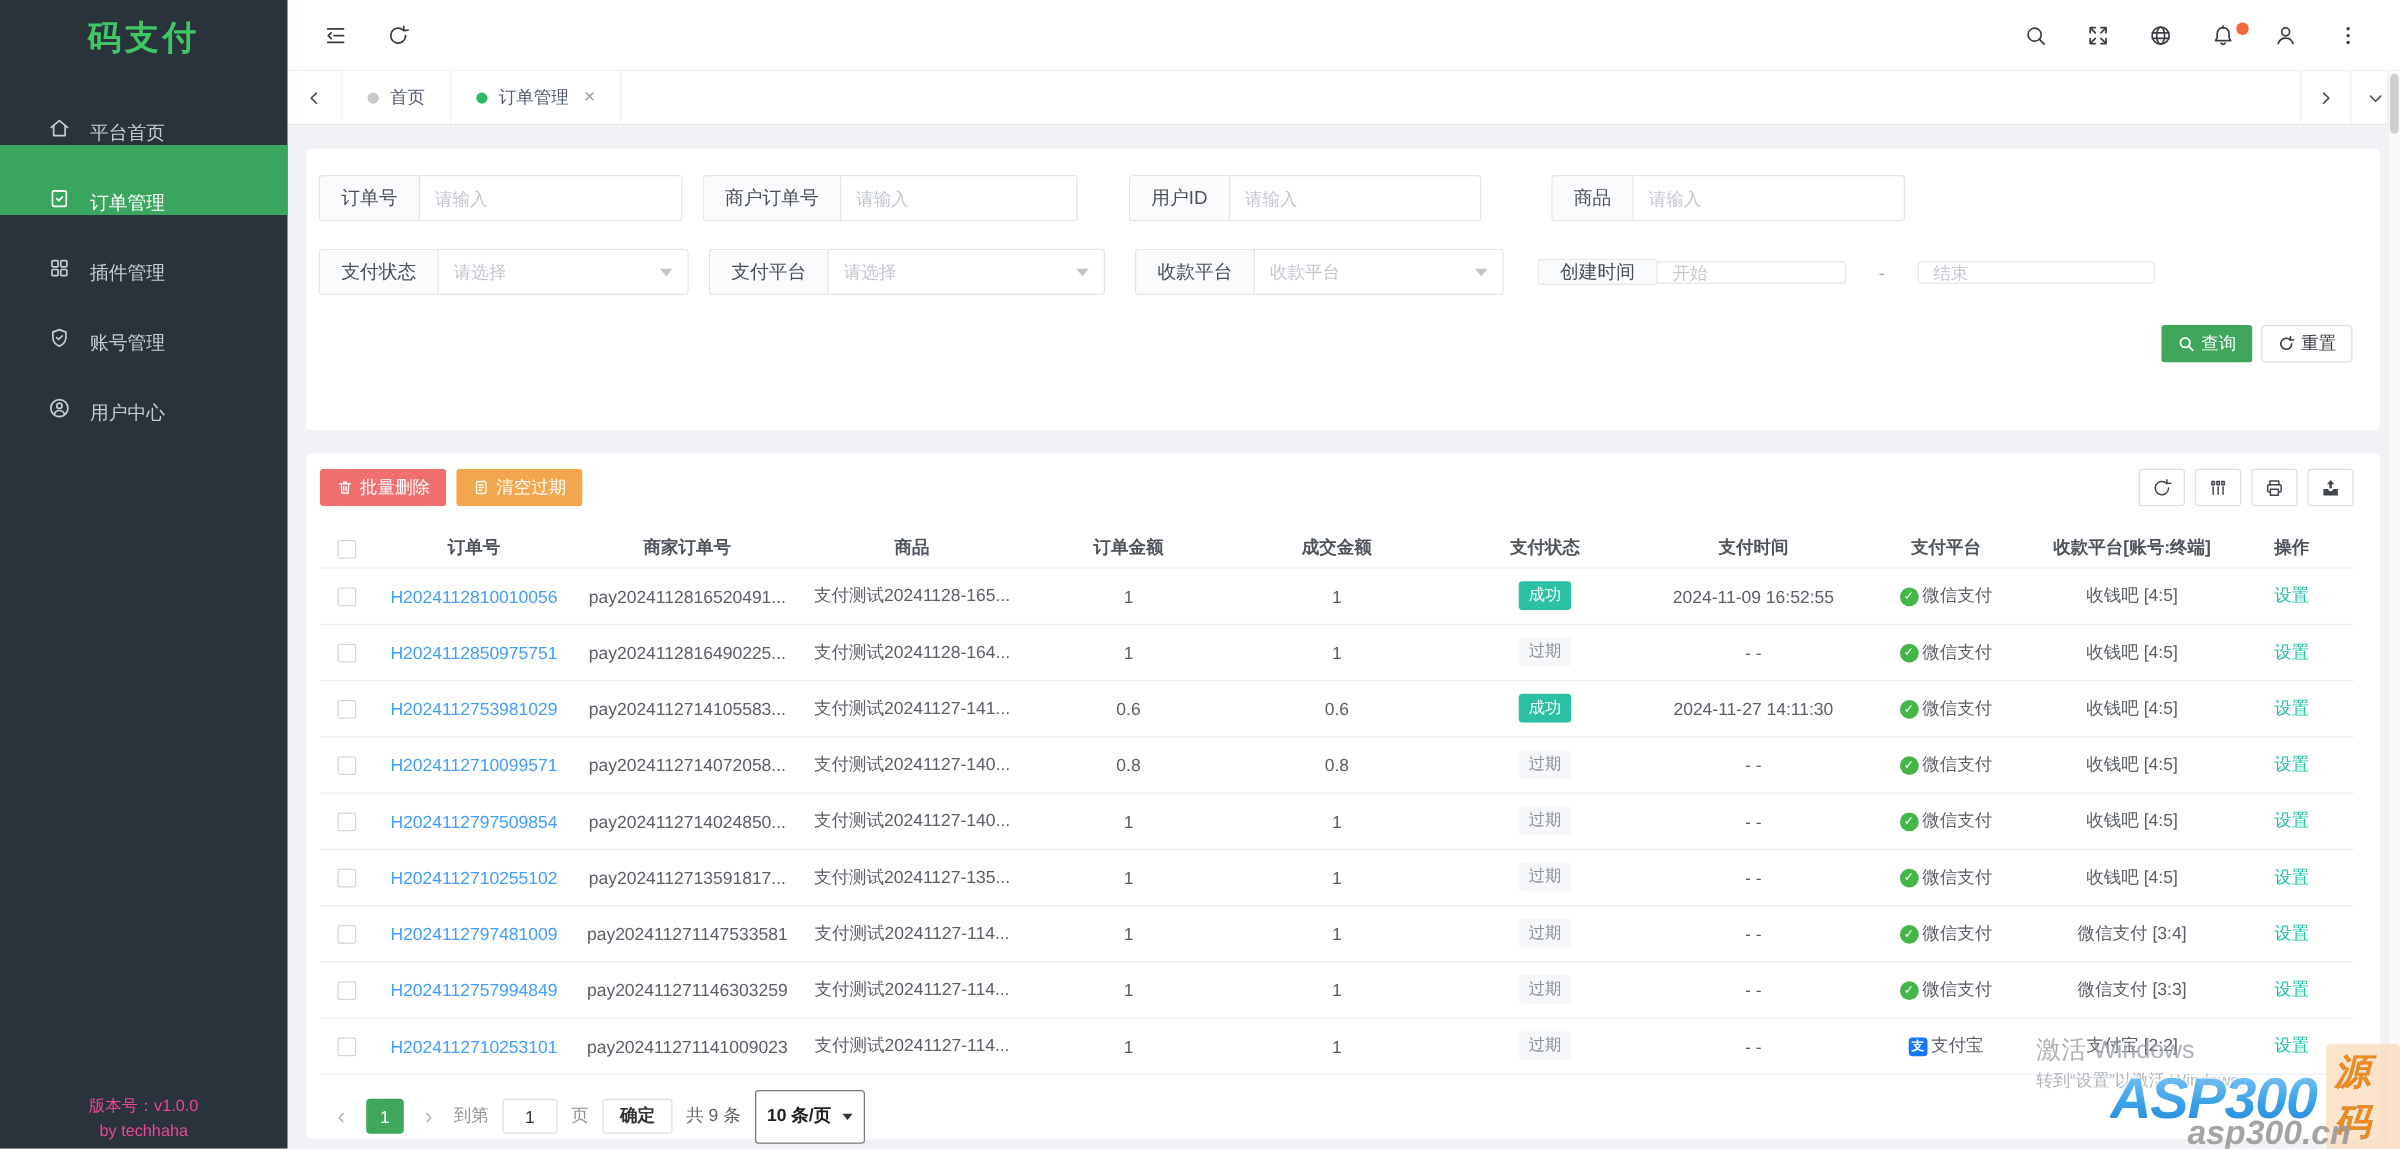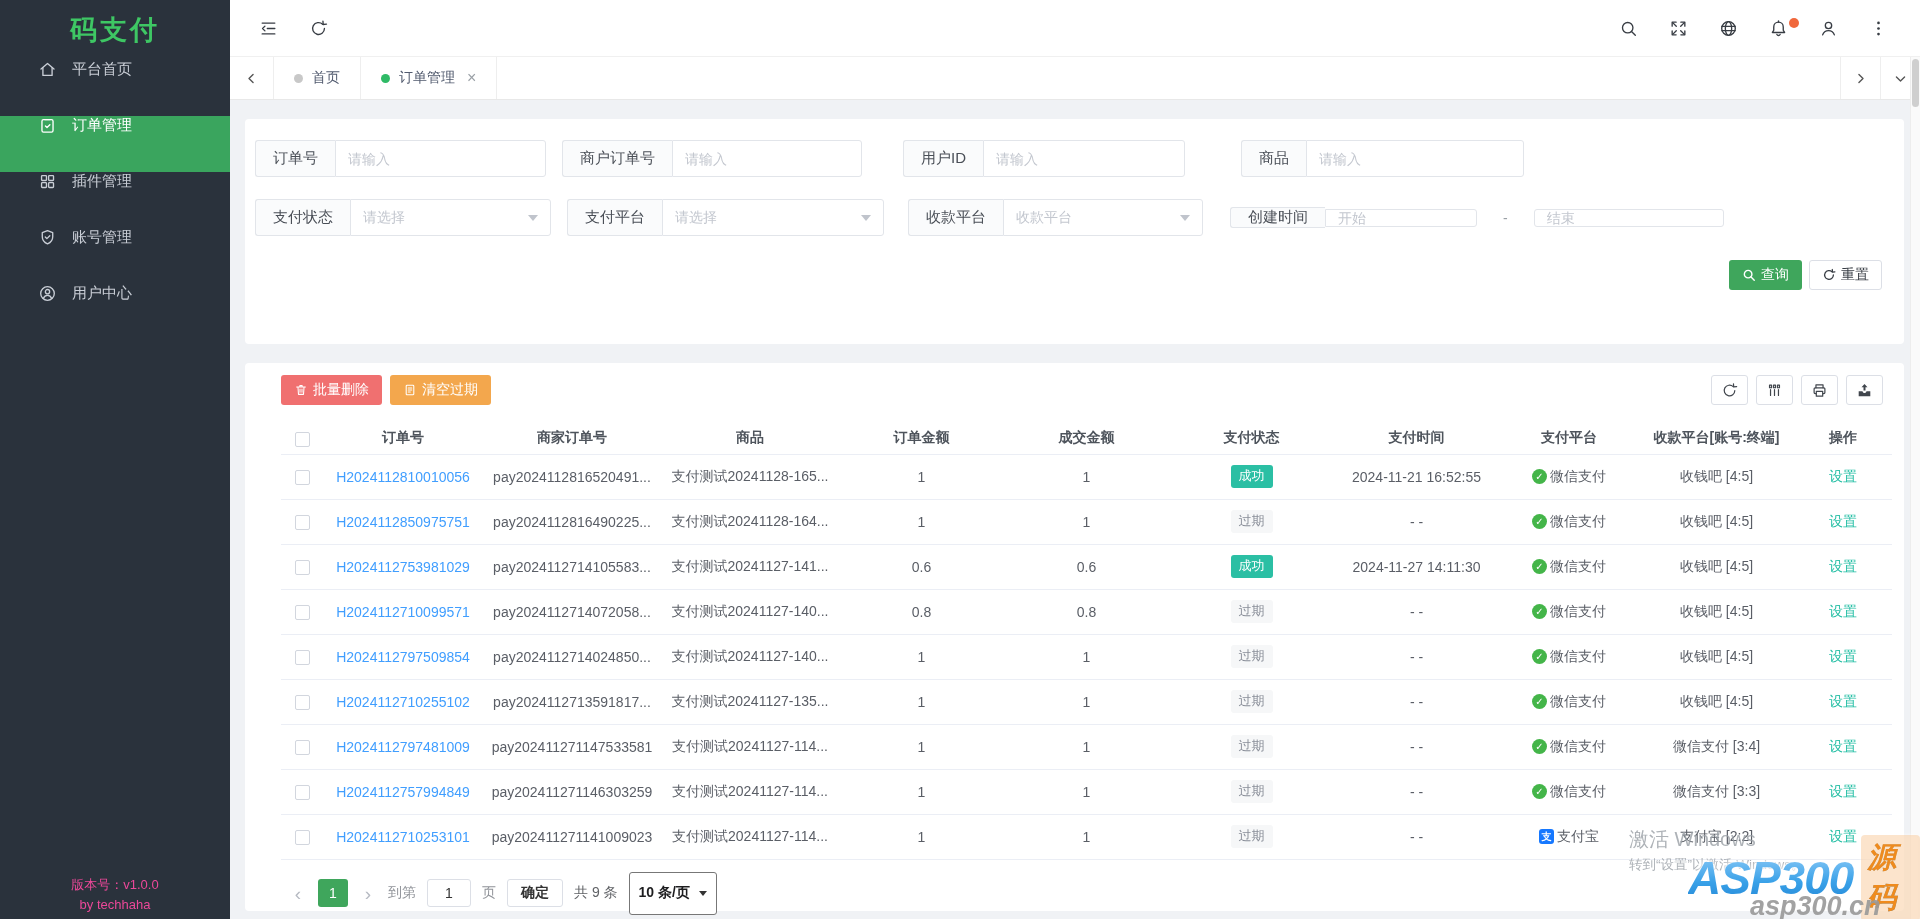--- a/index.html
+++ b/index.html
@@ -10,21 +10,21 @@
   --danger:#f07070; --warning:#f3a74d; --link:#409eff; --teal:#26bfa5;
   --badge-teal:#2bbfa4; --wechat:#44b549; --alipay:#1678ff;
   --border:#e2e5ea; --tborder:#ebeef5; --txt:#5a5e66; --label:#4a4f57;
   --placeholder:#c3c7cf; --sidebar:#2a323c;
 }
 .app{display:flex;width:1920px;height:919px;position:relative;overflow:hidden}
 
 
 .sidebar{width:230px;flex-shrink:0;background:var(--sidebar);color:#c9ced6;position:relative}
 .logo{height:60px;display:flex;align-items:center;justify-content:center;font-size:27px;font-weight:bold;color:var(--logo-green);letter-spacing:3px}
-.menu-item{height:56px;display:flex;align-items:flex-start;padding-left:38px;gap:15px;font-size:15px;cursor:pointer}
+.menu-item{height:56px;display:flex;align-items:flex-end;padding-left:38px;gap:15px;font-size:15px;cursor:pointer}
 .menu-item svg{width:19px;height:19px;flex-shrink:0}
 .menu-item.active{background:var(--side-active);color:#fff}
 .version{position:absolute;bottom:4px;width:100%;text-align:center;color:#ec4899;font-size:13px;line-height:1.55}
 
 
 .main{flex:1;display:flex;flex-direction:column;min-width:0}
 .topbar{height:57px;background:#fff;border-bottom:1px solid #f0f0f0;display:flex;align-items:center;justify-content:space-between;padding:0 32px 0 28px}
 .topbar-left{display:flex;gap:30px;align-items:center}
 .topbar-right{display:flex;gap:30px;align-items:center}
 .icon-btn{width:20px;height:20px;color:#383d44;position:relative;cursor:pointer;display:flex;align-items:center;justify-content:center}
@@ -69,21 +69,21 @@
 .dsep{margin:0 26px;color:#9aa0a6}
 .filter-actions{position:absolute;right:22px;top:141px;display:flex;gap:7px}
 .btn{height:30px;display:inline-flex;align-items:center;gap:5px;padding:0 12px;font-size:14px;border-radius:3px;cursor:pointer;border:1px solid transparent;font-family:inherit;background:#fff}
 .btn svg{width:14px;height:14px}
 .btn-primary{background:var(--green);color:#fff}
 .btn-plain{border-color:#dcdfe6;color:#383d44}
 .btn-danger{background:var(--danger);color:#fff}
 .btn-warning{background:var(--warning);color:#fff}
 
 
-.table-card{height:548px;padding:12px 21px 0 36px;position:relative}
+.table-card{height:548px;padding:12px 21px 0 11px;position:relative}
 .table-toolbar{display:flex;justify-content:space-between;align-items:center;height:30px;margin-bottom:18px}
 .toolbar-left{display:flex;gap:8px}
 .toolbar-right{display:flex;gap:8px}
 .tool-icon-btn{width:37px;height:30px;border:1px solid #dcdfe6;border-radius:3px;display:flex;align-items:center;justify-content:center;color:#41464d;background:#fff;cursor:pointer}
 .tool-icon-btn svg{width:17px;height:17px}
 table{width:100%;border-collapse:collapse;table-layout:fixed}
 thead th{height:31px;font-size:14px;color:#4e545c;font-weight:bold;border-bottom:1px solid var(--tborder);text-align:center;padding:0 2px;white-space:nowrap;overflow:hidden}
 tbody td{height:45px;font-size:14px;color:var(--txt);text-align:center;border-bottom:1px solid var(--tborder);padding:0 3px;white-space:nowrap;overflow:hidden;text-overflow:ellipsis}
 .checkbox{display:inline-block;width:15px;height:15px;border:1px solid #d2d6de;border-radius:2px;background:#fff;vertical-align:middle;cursor:pointer}
 .order-link{color:var(--link);text-decoration:none;cursor:pointer}
@@ -411,21 +411,21 @@
           </thead>
           <tbody id="tbody">
               <tr>
                 <td><span class="checkbox"></span></td>
                 <td><a class="order-link">H2024112810010056</a></td>
                 <td>pay2024112816520491...</td>
                 <td>支付测试20241128-165...</td>
                 <td>1</td>
                 <td>1</td>
                 <td><span class="badge success">成功</span></td>
-                <td>2024-11-21 16:52:55</td>
+                <td>2024-11-09 16:52:55</td>
                 <td><span class="platform">
                     <i class="pficon wechat">✓</i>
                     <span>微信支付</span>
                   </span></td>
                 <td>收钱吧 [4:5]</td>
                 <td><a class="action-link">设置</a></td>
               </tr>
               <tr>
                 <td><span class="checkbox"></span></td>
                 <td><a class="order-link">H2024112850975751</a></td>

